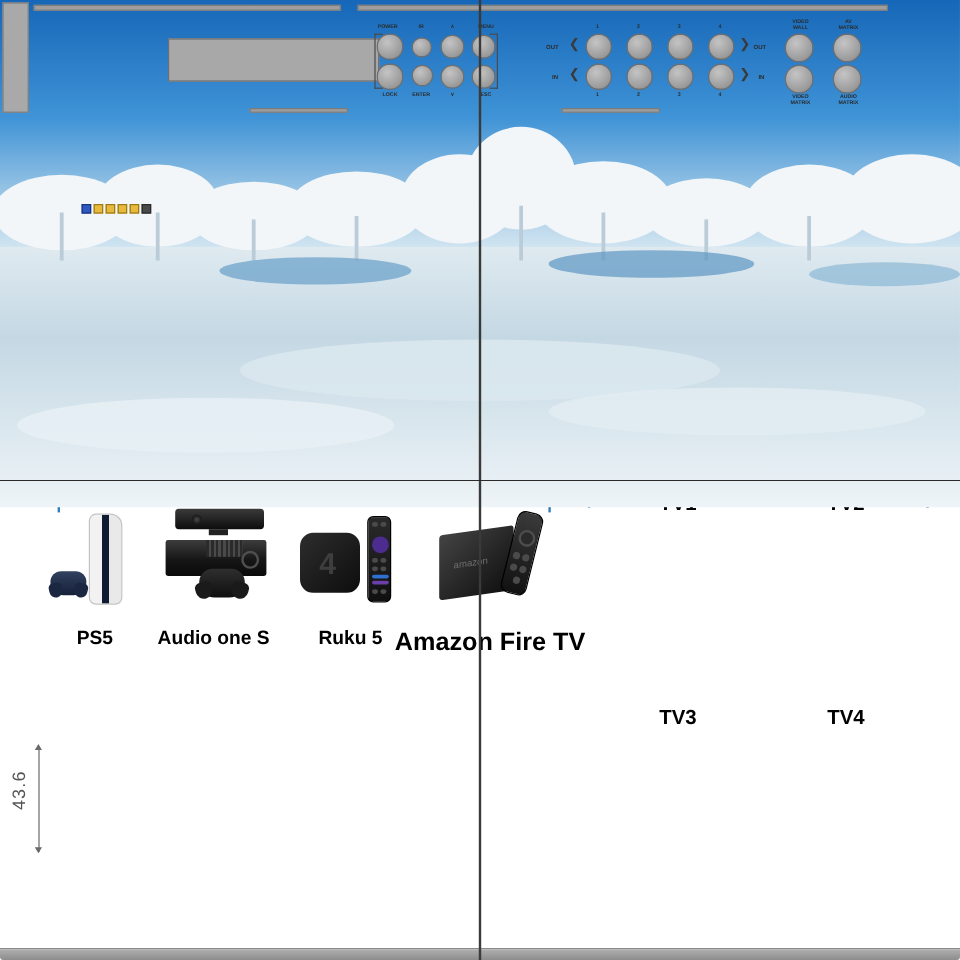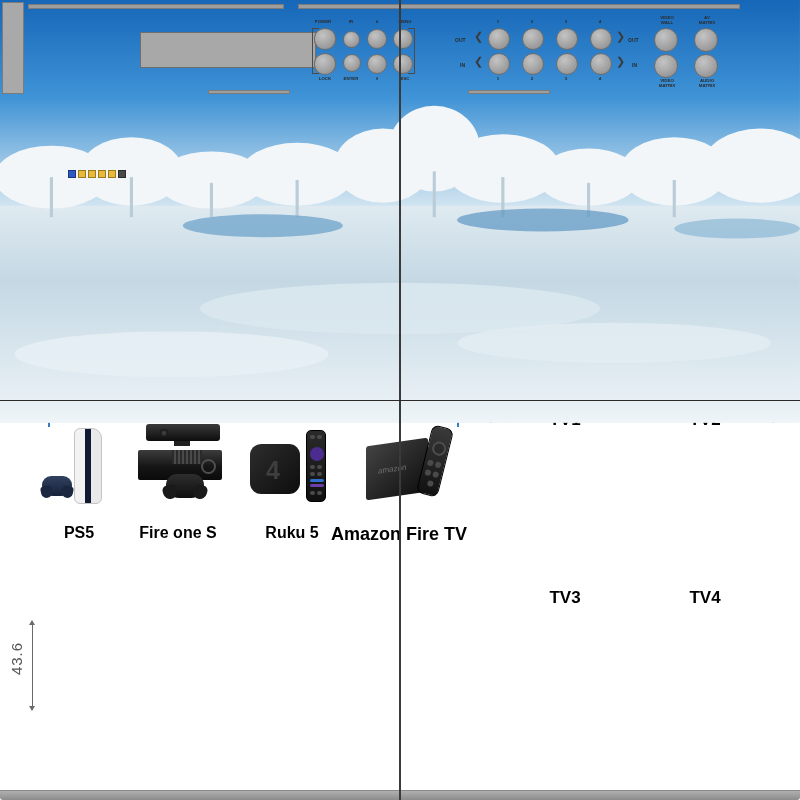--- a/index.html
+++ b/index.html
@@ -412,21 +412,21 @@
   </div>
   <div class="dev-label" style="left:34px; top:524px; width:90px; font-size:16px;">PS5</div>
 
   <div id="xbox" class="src">
     <div class="xb-kinect"></div>
     <div class="xb-kinect-stand"></div>
     <div class="xb-console"></div>
     <div class="xb-vent"></div>
     <div class="xb-pad"></div>
   </div>
-  <div class="dev-label" style="left:118px; top:524px; width:120px; font-size:16px;">Fire one S</div>
+  <div class="dev-label" style="left:118px; top:524px; width:120px; font-size:16px;">Audio one S</div>
 
   <div id="roku" class="src">
     <div class="rk-box"></div>
     <div class="rk-rem">
       <div class="rk-circ"></div>
       <i style="left:3px;top:4px;width:5px;height:4px;"></i>
       <i style="right:3px;top:4px;width:5px;height:4px;"></i>
       <i style="left:3px;top:34px;width:5px;height:4px;"></i>
       <i style="right:3px;top:34px;width:5px;height:4px;"></i>
       <i style="left:3px;top:41px;width:5px;height:4px;"></i>
@@ -443,21 +443,21 @@
     <div class="ft-box"></div>
     <div class="ft-rem">
       <div class="ft-ring"></div>
       <div class="ft-btn" style="left:3px;top:34px;"></div>
       <div class="ft-btn" style="right:3px;top:34px;"></div>
       <div class="ft-btn" style="left:3px;top:44px;"></div>
       <div class="ft-btn" style="right:3px;top:44px;"></div>
       <div class="ft-btn" style="left:8px;top:54px;"></div>
     </div>
   </div>
-  <div class="dev-label" style="left:329px; top:524px; width:140px; font-size:18px;">Amazon Fire TV</div>
+  <div class="dev-label" style="left:329px; top:524px; width:140px; font-size:21px;">Amazon Fire TV</div>
 
   <div class="dev-label" style="left:520px; top:410px; width:90px; font-size:17px;">TV1</div>
   <div class="dev-label" style="left:660px; top:410px; width:90px; font-size:17px;">TV2</div>
 
   <div id="tvwall">
     <svg class="tv-img" viewBox="0 0 280 148" preserveAspectRatio="none">
       <defs>
         <linearGradient id="sky" x1="0" y1="0" x2="0" y2="1">
           <stop offset="0%" stop-color="#1667b8"></stop>
           <stop offset="45%" stop-color="#3f93d6"></stop>

